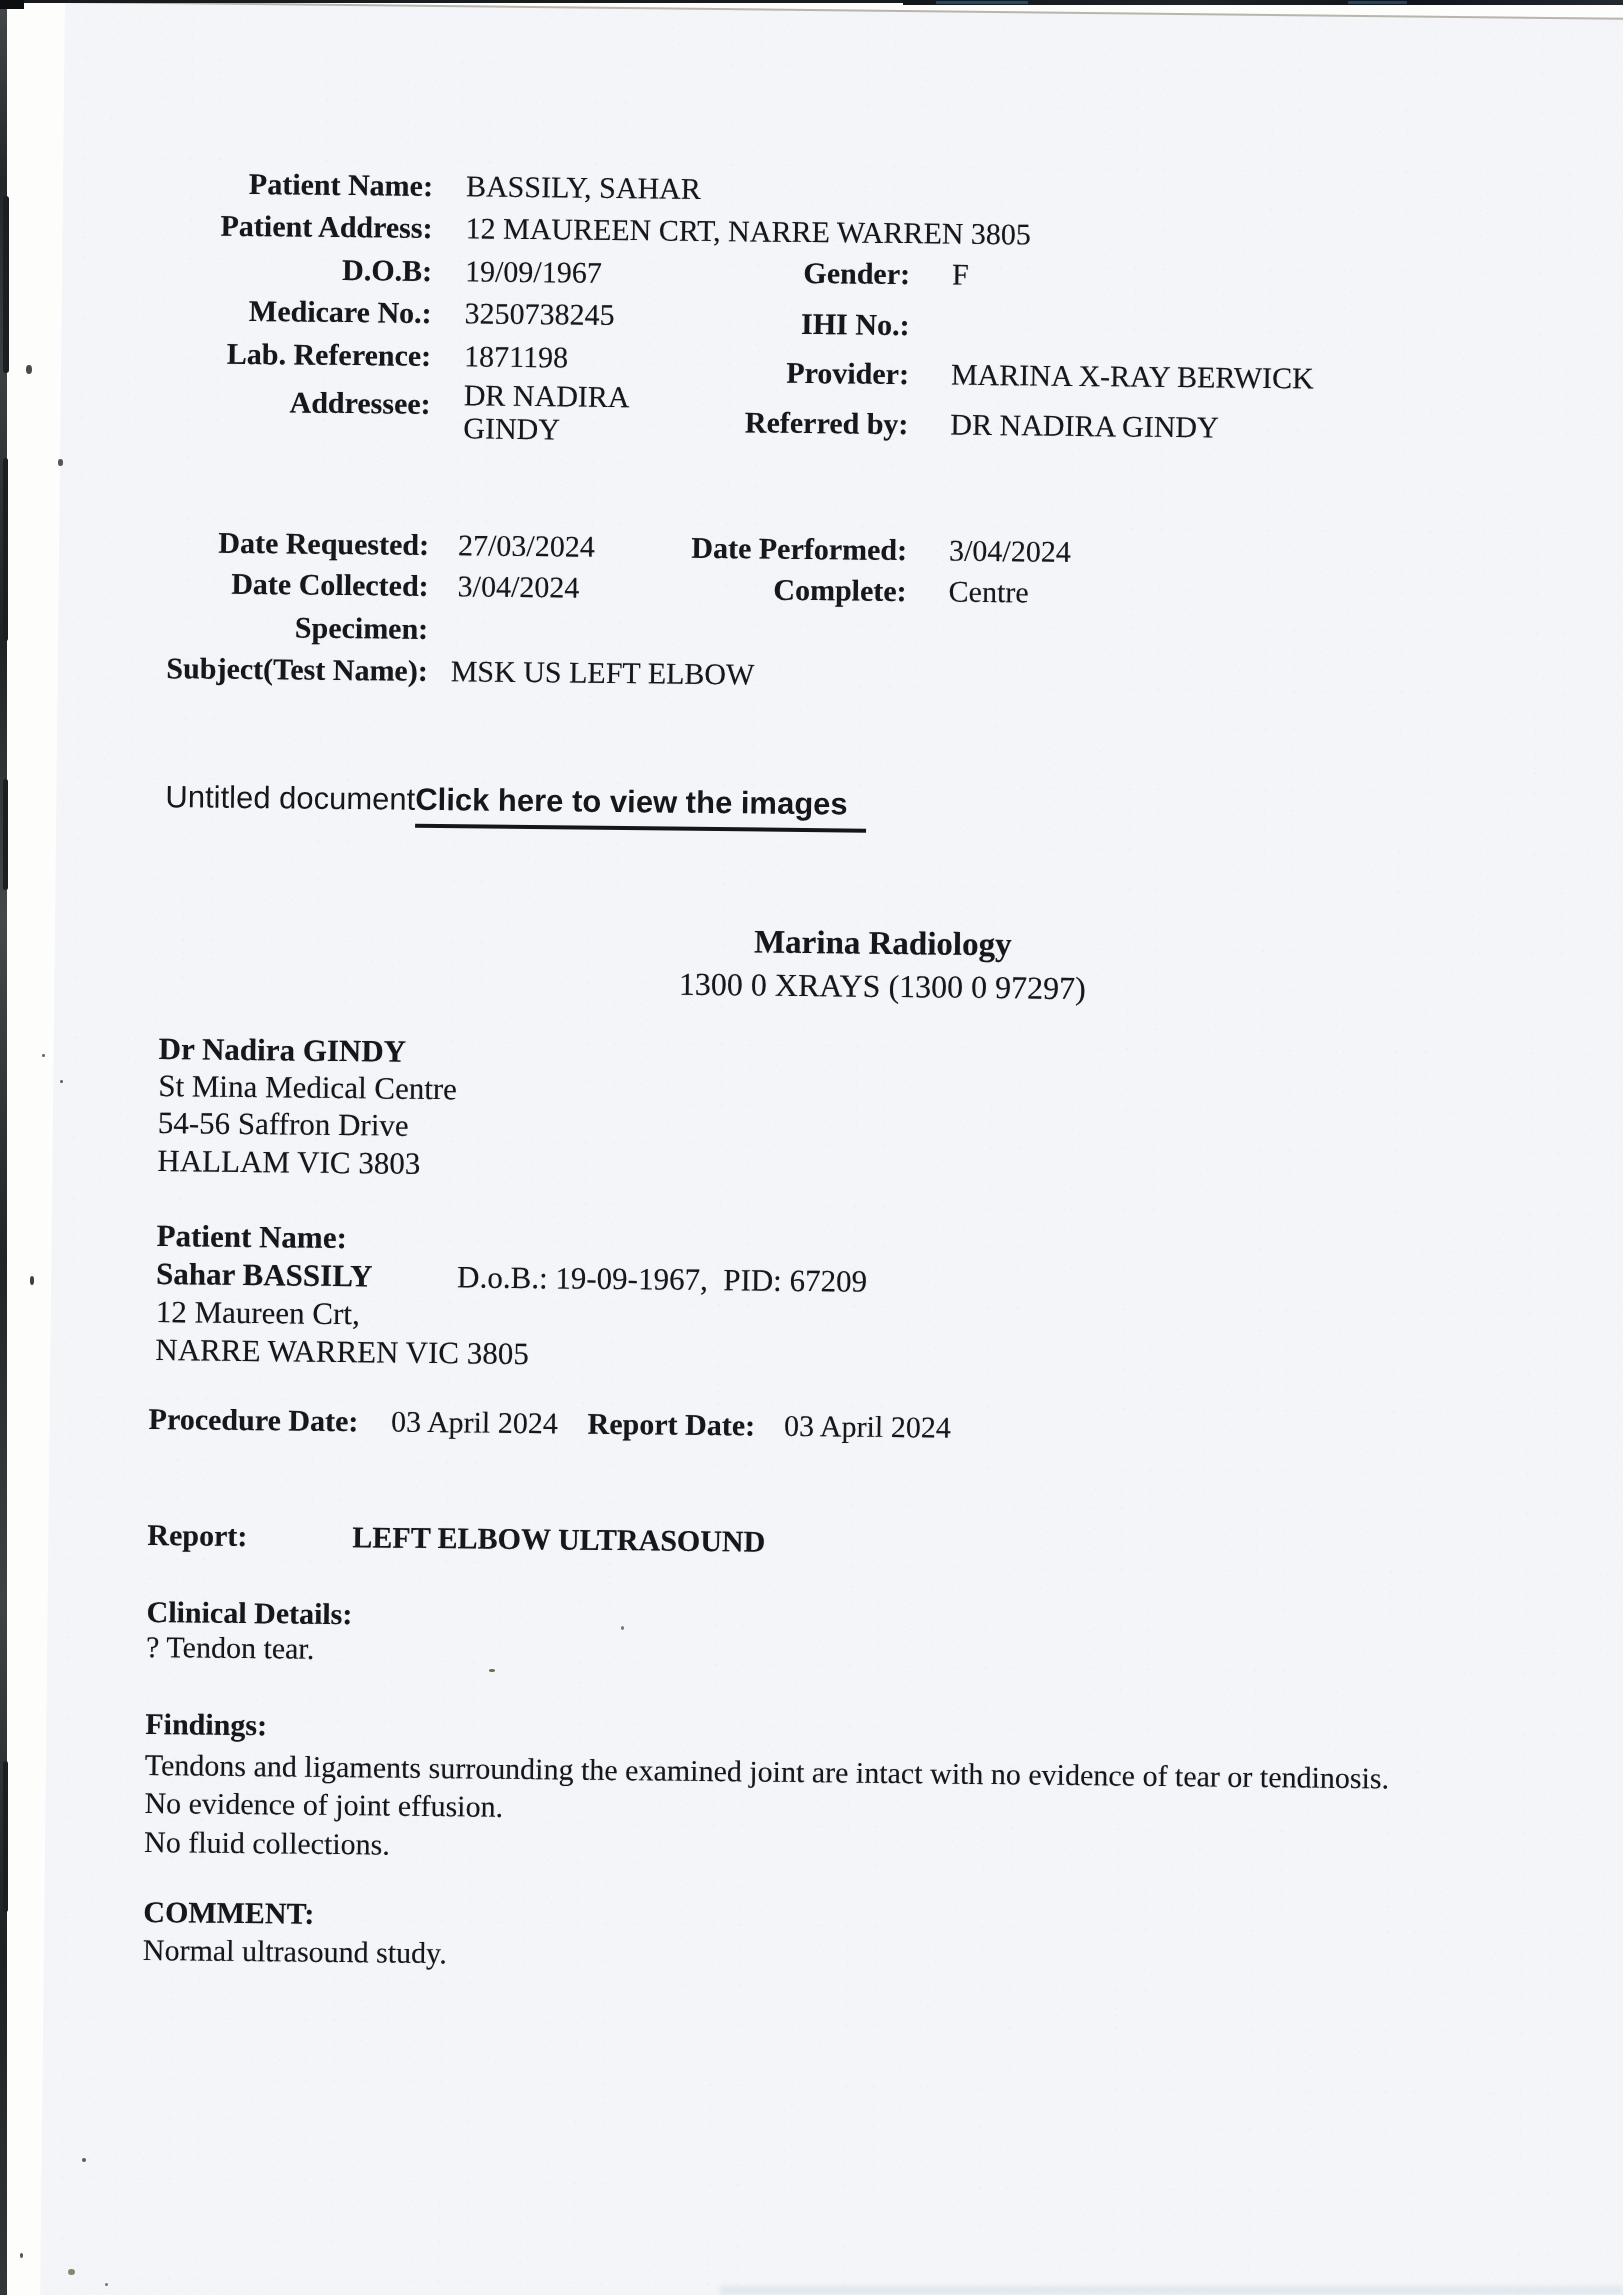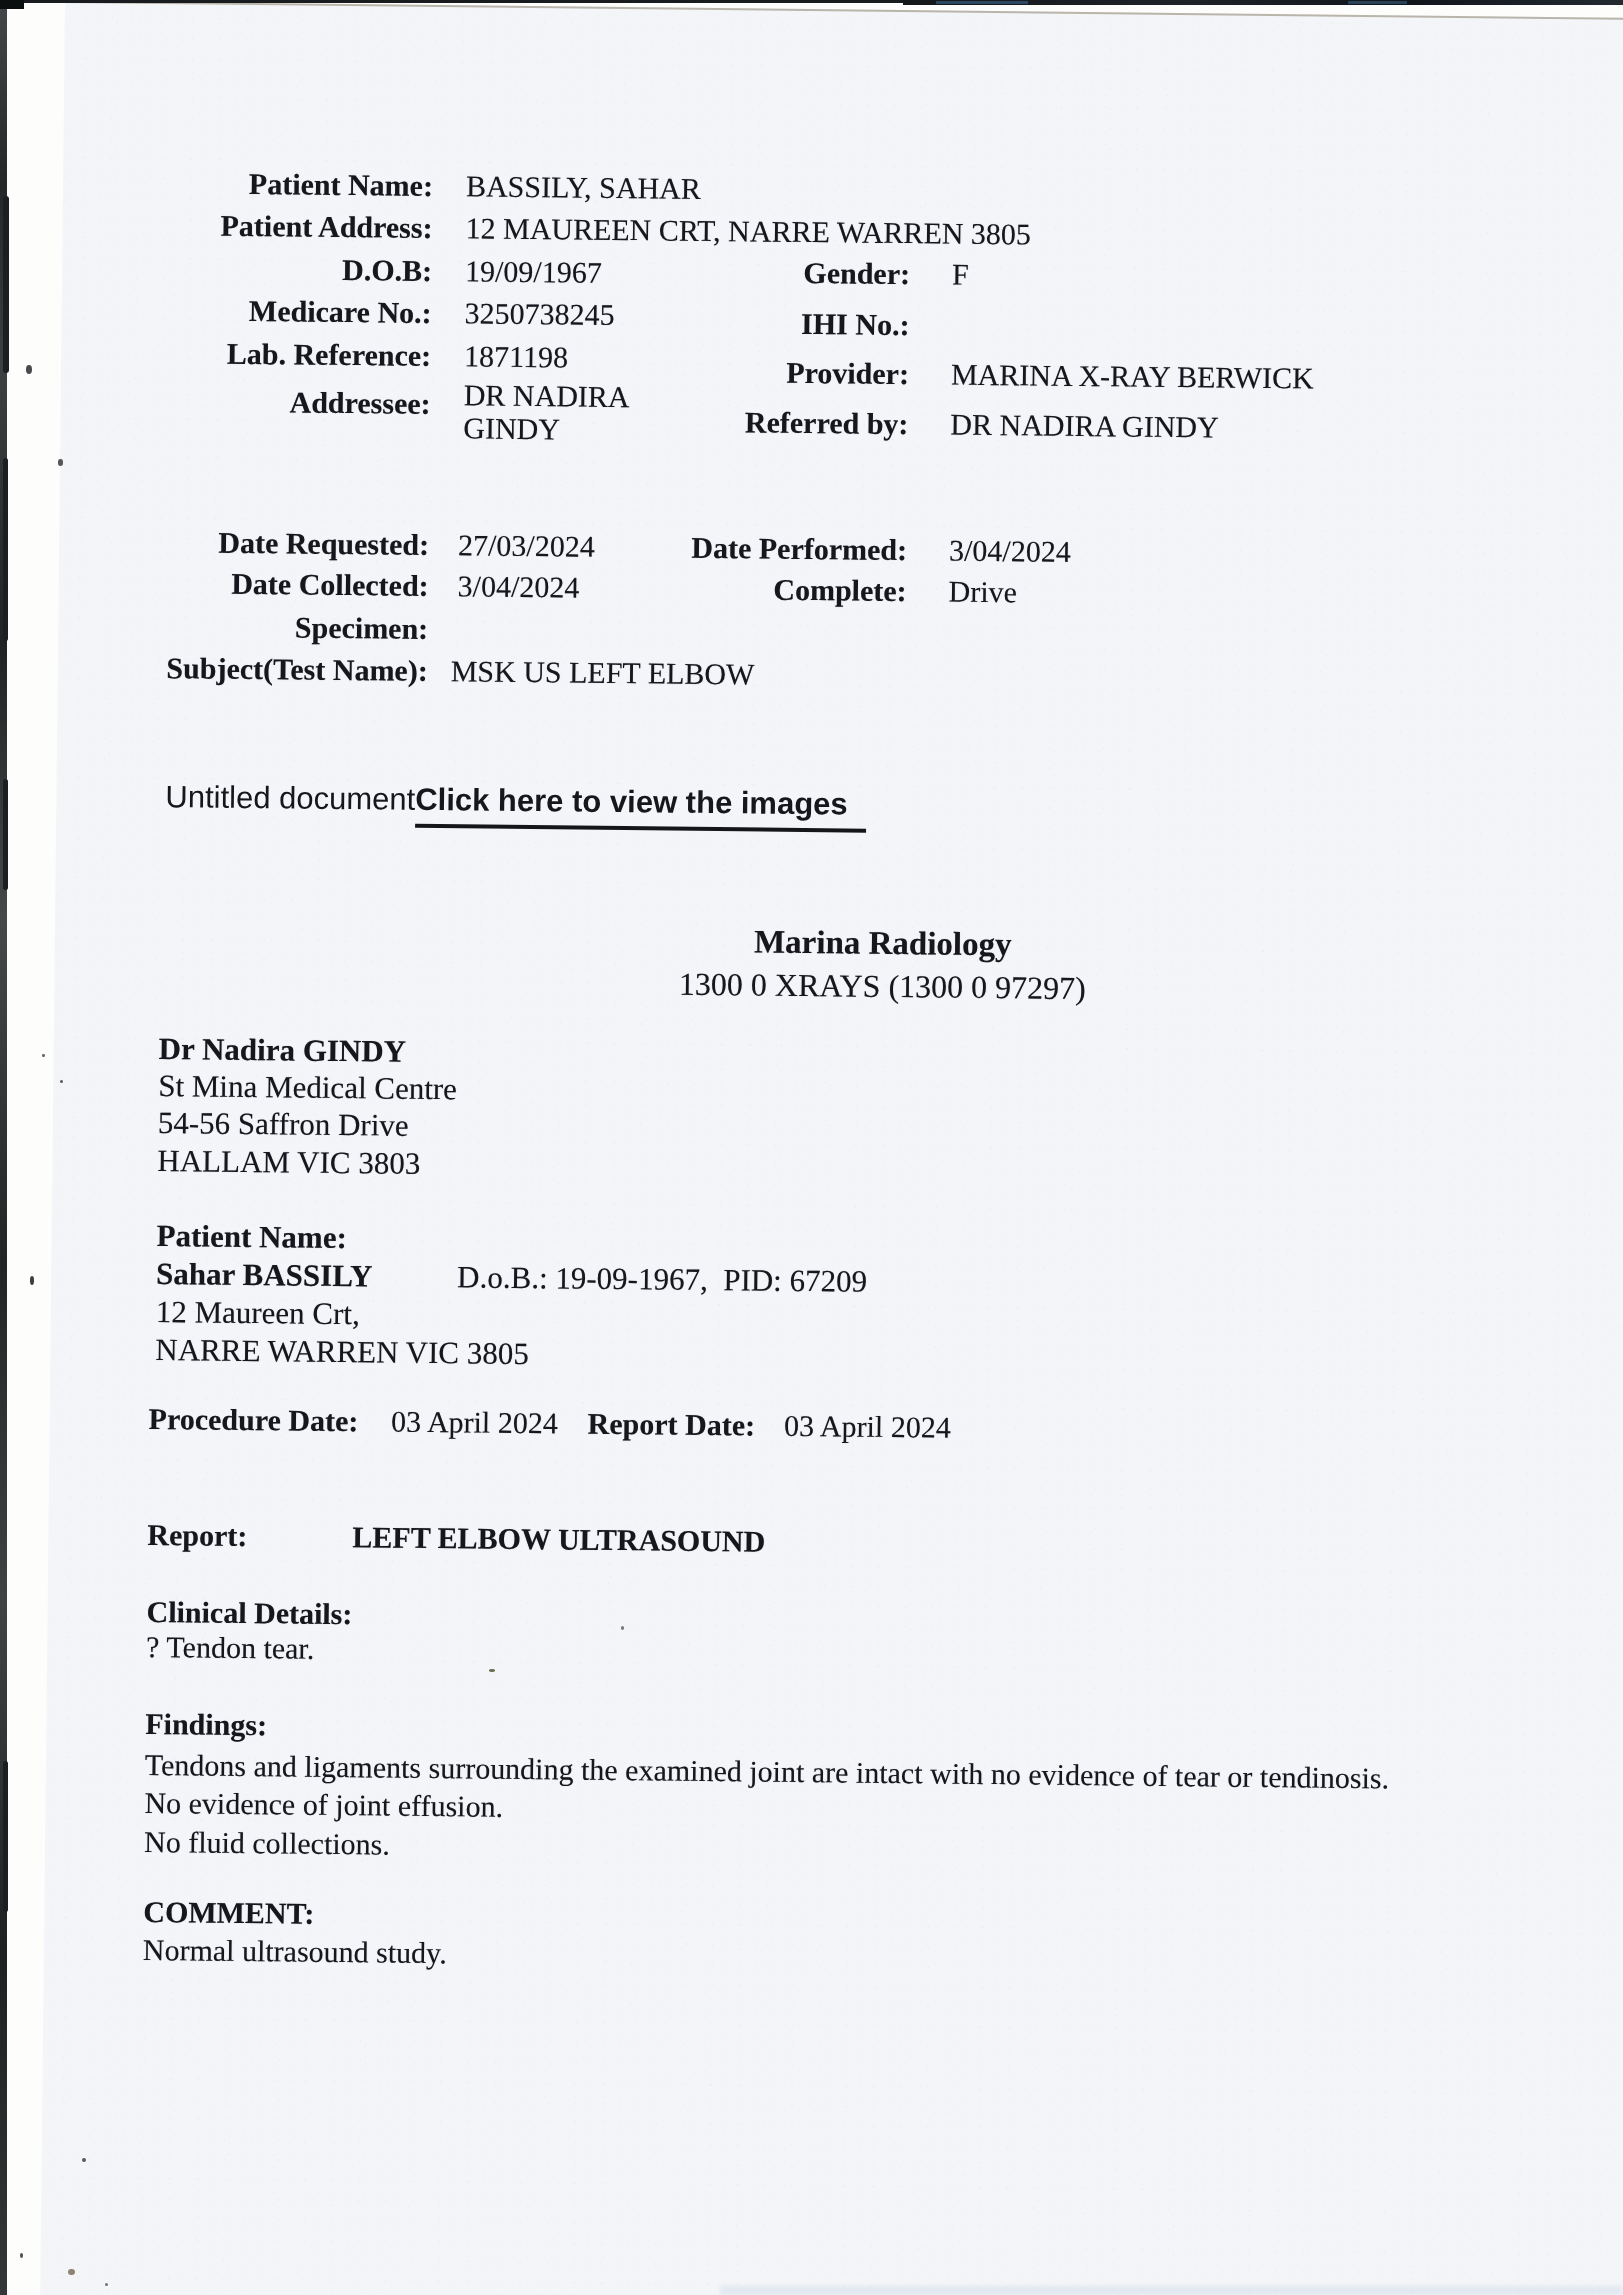--- a/index.html
+++ b/index.html
@@ -99,21 +99,21 @@
   <div class="t b lbl dl" style="top:560px">Date Collected:</div>
   <div class="t dv" style="top:560px">3/04/2024</div>
   <div class="t b lbl dl" style="top:603px">Specimen:</div>
   <div class="t dv" style="top:603px"></div>
   <div class="t b lbl dl" style="top:645px">Subject(Test Name):</div>
   <div class="t" style="top:645px;left:393px">MSK US LEFT ELBOW</div>
 
   <div class="t b lbl rl" style="top:519px">Date Performed:</div>
   <div class="t rv" style="top:519px">3/04/2024</div>
   <div class="t b lbl rl" style="top:560px">Complete:</div>
-  <div class="t rv" style="top:560px">Drive</div>
+  <div class="t rv" style="top:560px">Centre</div>
 
   <div class="doc-line sans">
     <span>Untitled document</span><span class="link">Click here to view the images</span>
   </div>
 
   <div class="t b center-block" style="top:913px;font-size:33px">Marina Radiology</div>
   <div class="t center-block" style="top:956px;font-size:32px">1300 0 XRAYS (1300 0 97297)</div>
 
   <div class="t b addr" style="top:1026px">Dr Nadira GINDY</div>
   <div class="t addr" style="top:1063px">St Mina Medical Centre</div>

